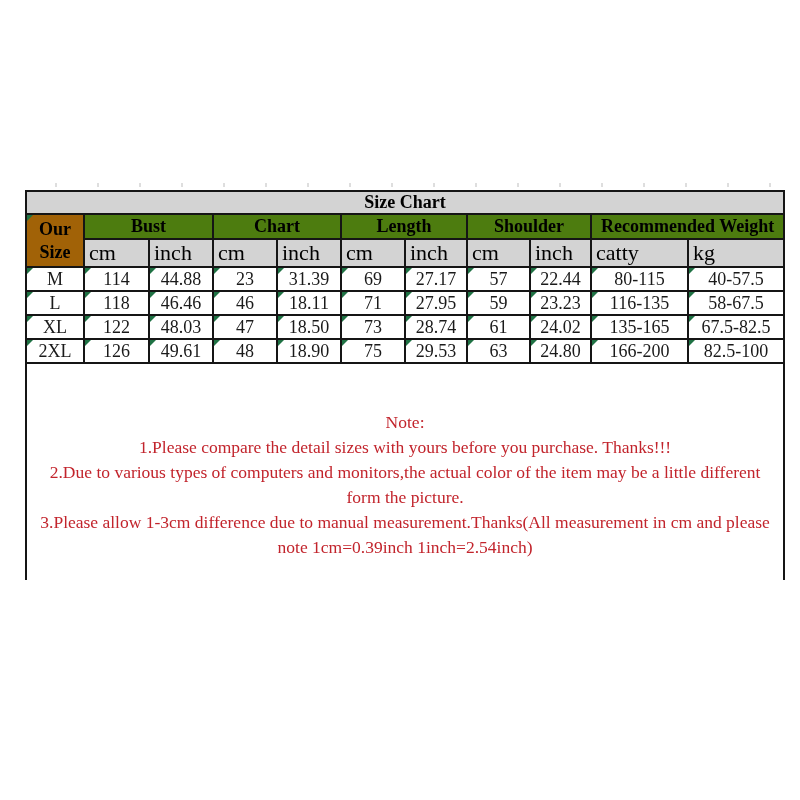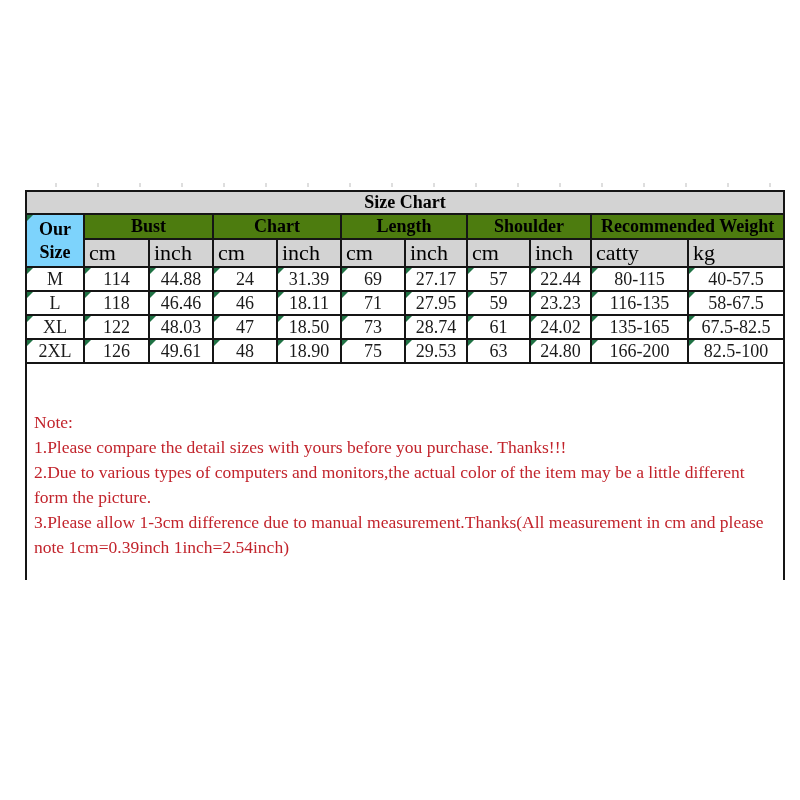--- a/index.html
+++ b/index.html
@@ -51,21 +51,21 @@
   }
   th.group-cell {
     height: 23px;
     background: #4d7c0f;
     font-size: 18px;
     font-weight: bold;
     text-align: center;
     color: #000;
   }
   th.corner-cell {
-    background: #7dd3fc;
+    background: #a16207;
     font-size: 18px;
     font-weight: bold;
     text-align: center;
     line-height: 23px;
     white-space: normal;
     color: #000;
     position: relative;
   }
   th.unit-cell {
     height: 21px;
@@ -92,21 +92,21 @@
     left: 0;
     width: 0;
     height: 0;
     border-top: 6px solid #1f7244;
     border-right: 6px solid transparent;
   }
   td.note-cell {
     height: 242px;
     background: #ffffff;
     vertical-align: middle;
-    text-align: left;
+    text-align: center;
     white-space: normal;
     padding: 0 7px;
   }
   .note-text {
     color: #c2242c;
     font-size: 17.5px;
     line-height: 25px;
   }
 </style>
 </head>
@@ -155,21 +155,21 @@
       <th class="unit-cell">cm</th>
       <th class="unit-cell">inch</th>
       <th class="unit-cell">catty</th>
       <th class="unit-cell">kg</th>
     </tr>
 
     <tr>
       <td class="size-cell flag">M</td>
       <td class="value-cell flag">114</td>
       <td class="value-cell flag">44.88</td>
-      <td class="value-cell flag">24</td>
+      <td class="value-cell flag">23</td>
       <td class="value-cell flag">31.39</td>
       <td class="value-cell flag">69</td>
       <td class="value-cell flag">27.17</td>
       <td class="value-cell flag">57</td>
       <td class="value-cell flag">22.44</td>
       <td class="value-cell flag">80-115</td>
       <td class="value-cell flag">40-57.5</td>
     </tr>
 
     <tr>

